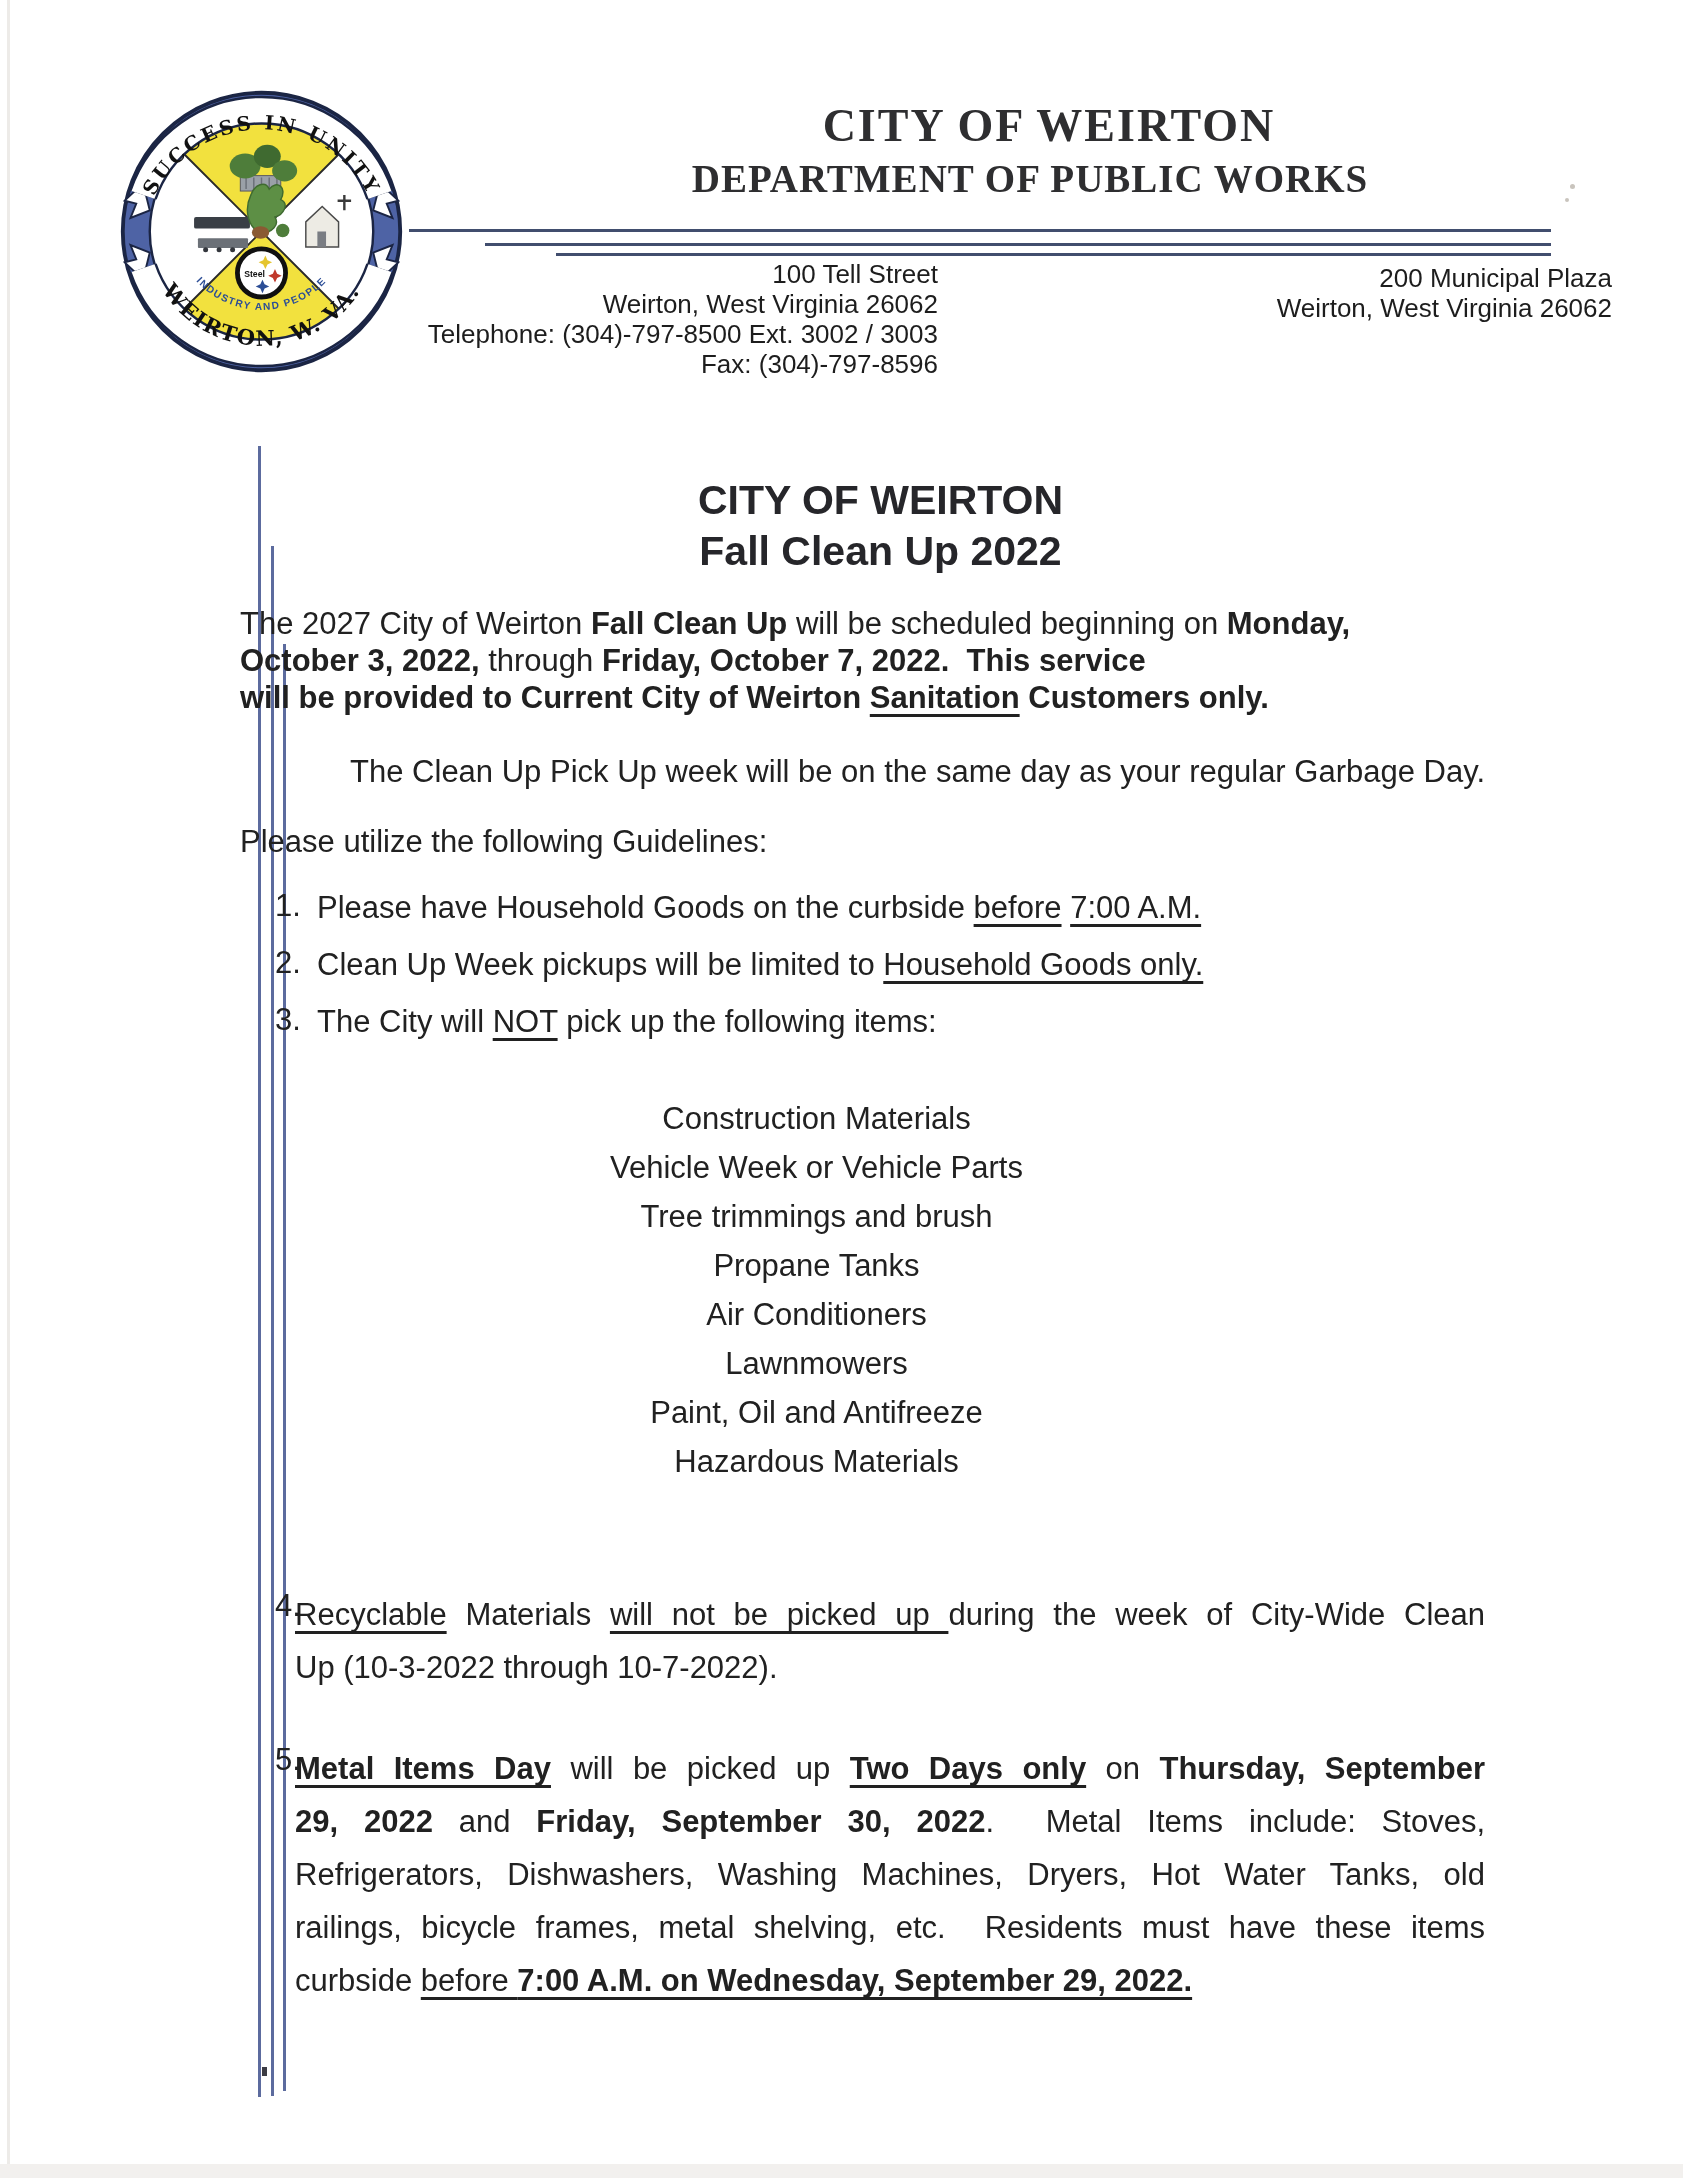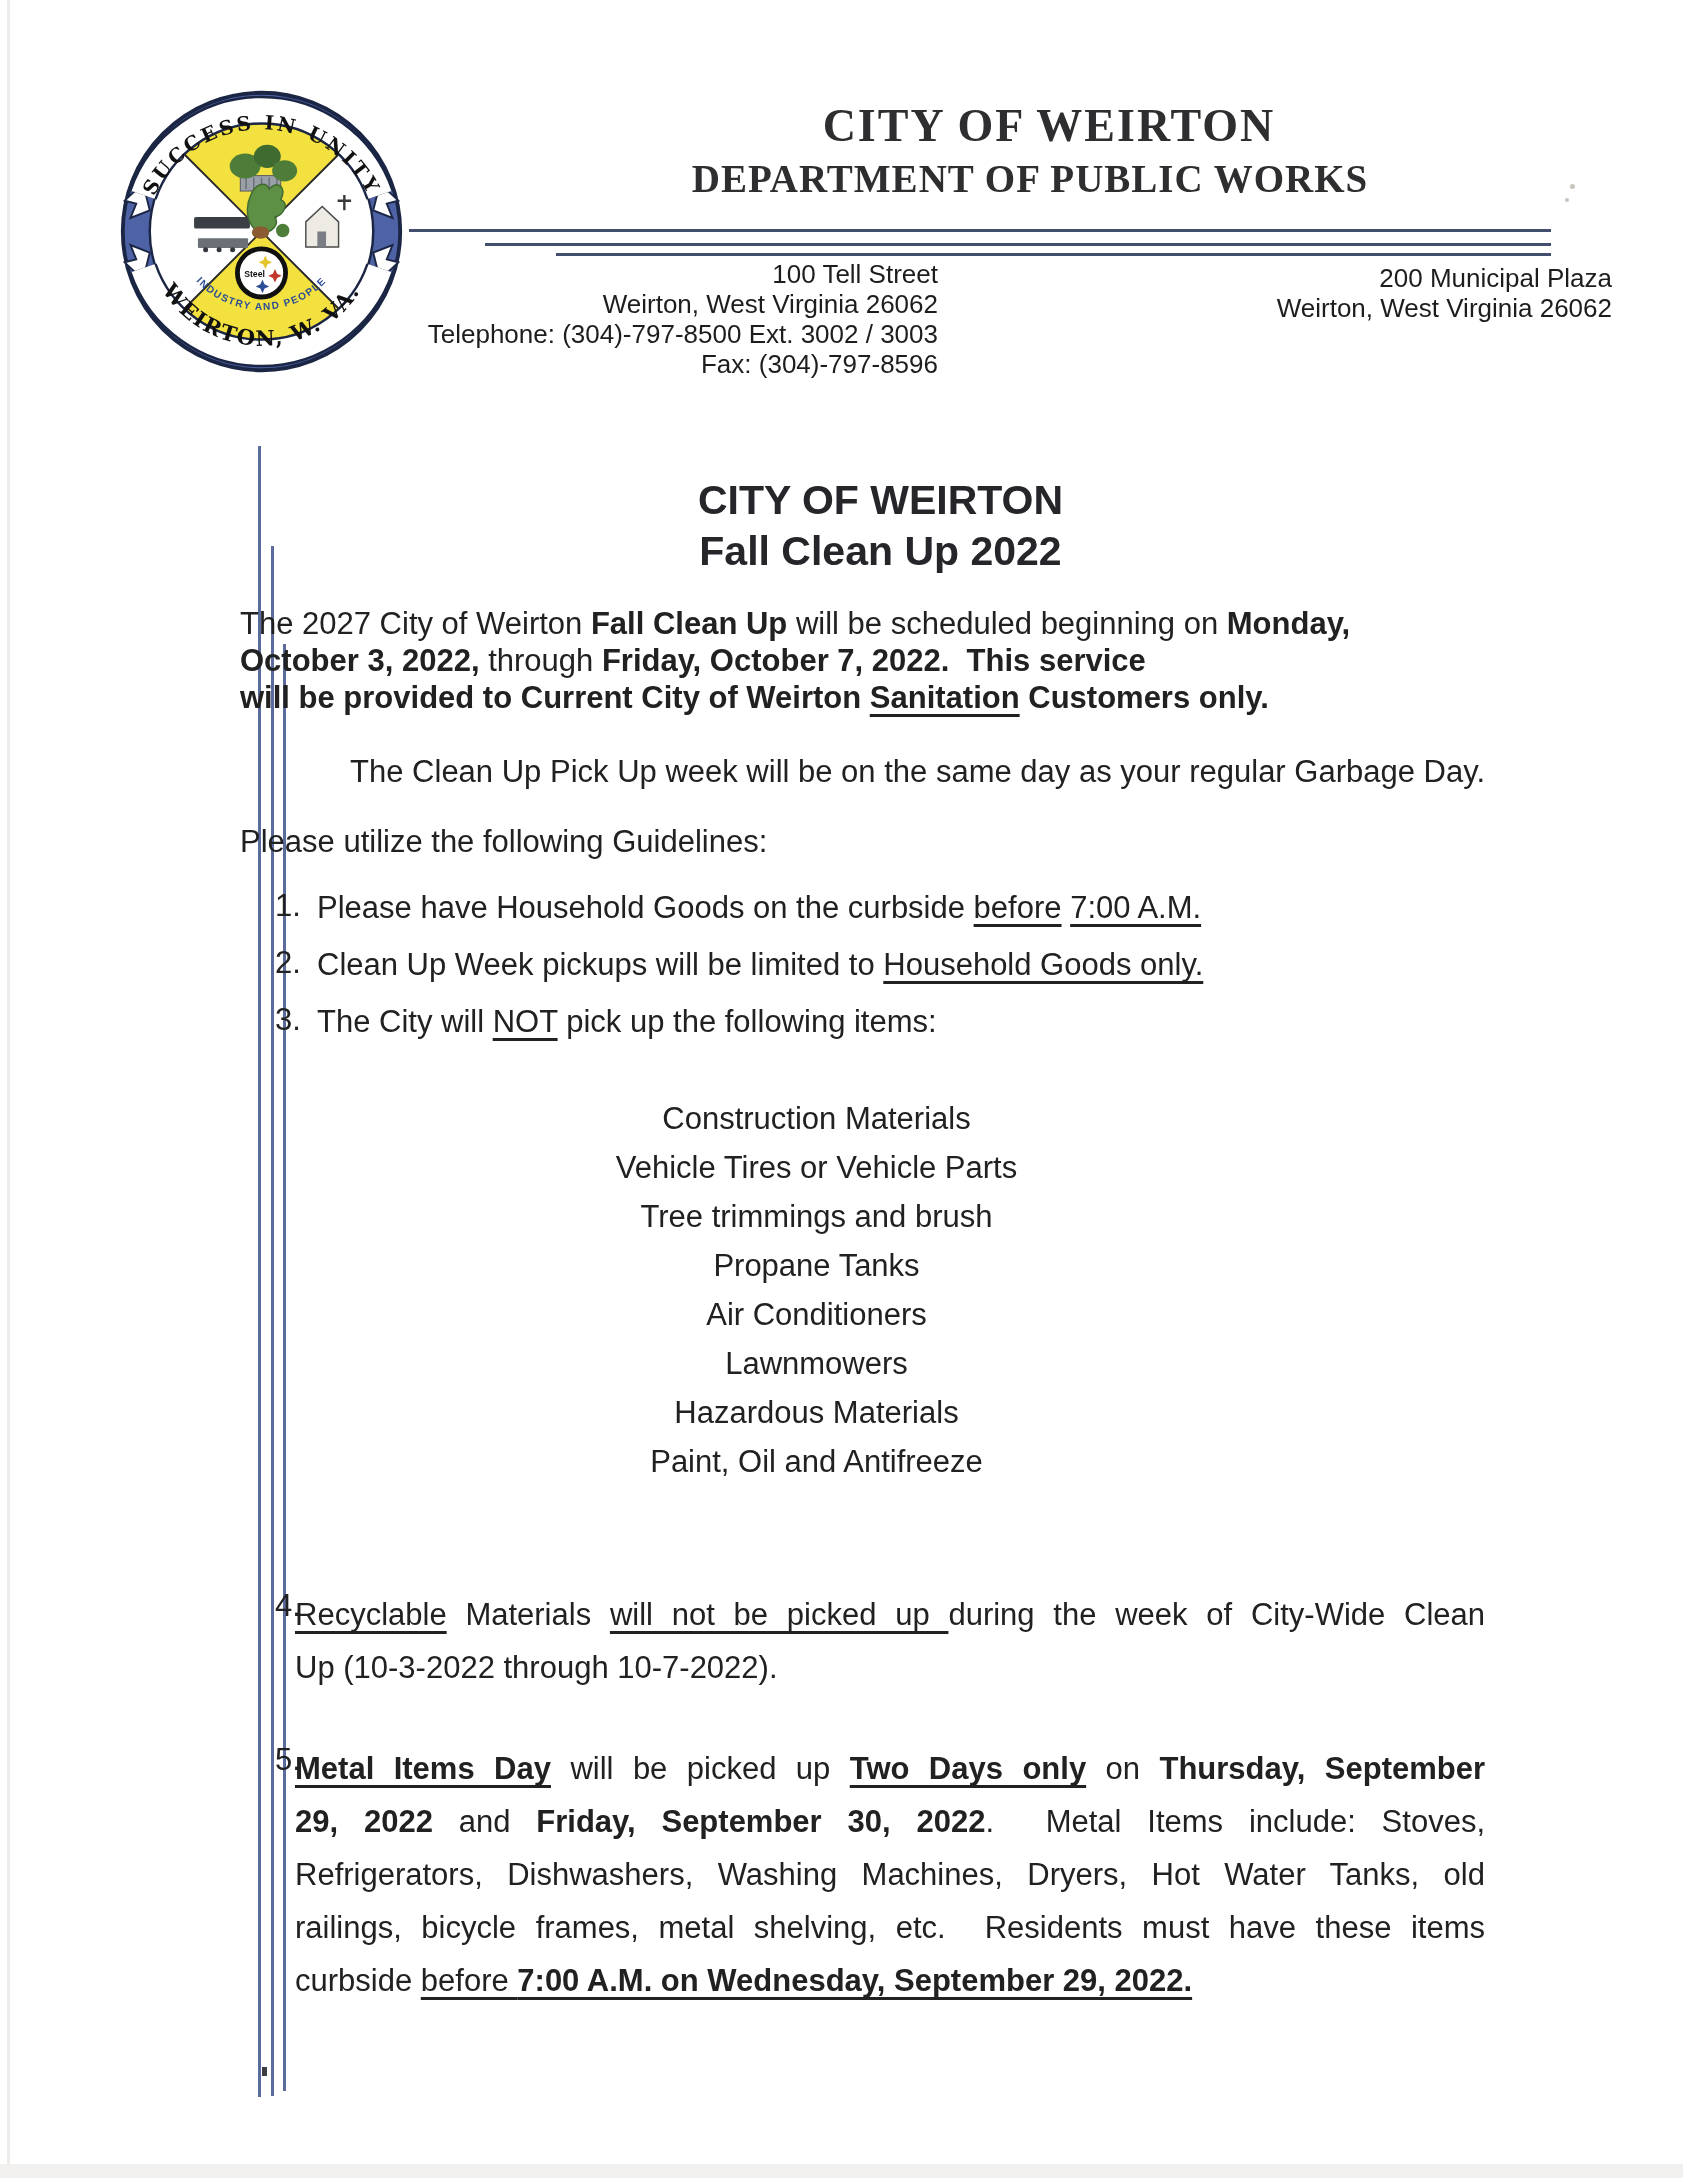--- a/index.html
+++ b/index.html
@@ -191,27 +191,27 @@
           <div class="tline"><span>Clean Up Week pickups will be limited to </span><span class="u">Household Goods only.</span></div>
         </div>
         <div class="gl-item">
           <span class="num">3.</span>
           <div class="tline"><span>The City will </span><span class="u">NOT</span><span> pick up the following items:</span></div>
         </div>
       </div>
 
     <div class="xlist">
         <div class="citem">Construction Materials</div>
-        <div class="citem">Vehicle Tires or Vehicle Parts</div>
+        <div class="citem">Vehicle Week or Vehicle Parts</div>
         <div class="citem">Tree trimmings and brush</div>
         <div class="citem">Propane Tanks</div>
         <div class="citem">Air Conditioners</div>
         <div class="citem">Lawnmowers</div>
+        <div class="citem">Paint, Oil and Antifreeze</div>
         <div class="citem">Hazardous Materials</div>
-        <div class="citem">Paint, Oil and Antifreeze</div>
       </div>
 
     <div class="big-item item4">
         <span class="num">4.</span>
         <div class="tline j"><span class="u">Recyclable</span><span> Materials </span><span class="u">will not be picked up&nbsp;</span><span>during the week of City-Wide Clean</span></div>
         <div class="tline"><span>Up (10-3-2022 through 10-7-2022).</span></div>
       </div>
 
     <div class="big-item item5">
         <span class="num">5.</span>

